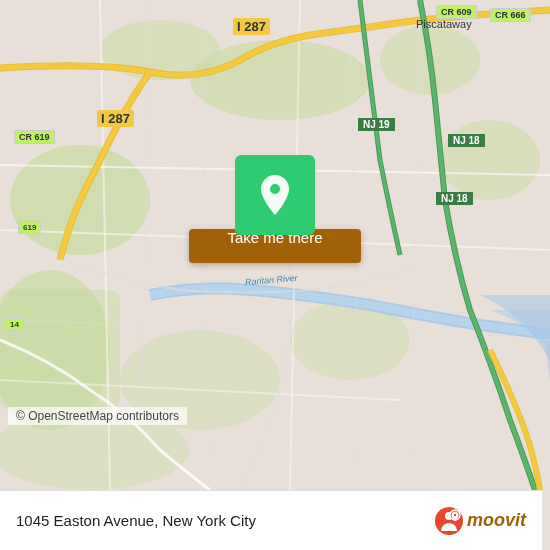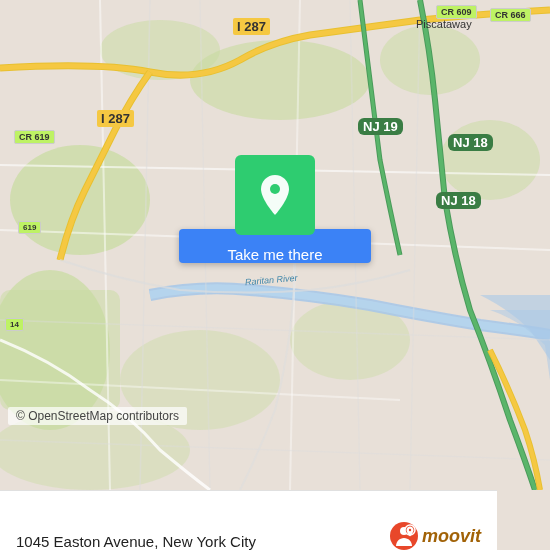--- a/index.html
+++ b/index.html
@@ -24,25 +24,25 @@
     .map-bg {
       width: 100%;
       height: 100%;
       position: absolute;
       top: 0;
       left: 0;
     }
 
     
     #bottom-bar {
-      width: 497px;
+      width: 542px;
       height: 60px;
       background: white;
       display: flex;
-      align-items: flex-end;
+      align-items: center;
       padding: 0 16px;
       border-top: 1px solid #e0e0e0;
       position: absolute;
       bottom: 0;
     }
 
     #address-text {
       font-size: 15px;
       color: #222;
       font-weight: 400;
@@ -67,26 +67,26 @@
       color: #a16207;
       font-style: italic;
     }
 
     
     #take-me-there-btn {
       position: absolute;
       left: 50%;
       transform: translateX(-50%);
       top: 229px;
-      width: 192px;
+      width: 172px;
       height: 34px;
-      background: #3b82f6;
+      background: #a16207;
       border-radius: 4px;
       display: flex;
-      align-items: flex-end;
+      align-items: flex-start;
       justify-content: center;
       cursor: pointer;
       box-shadow: 0 2px 6px rgba(0,0,0,0.25);
       z-index: 10;
     }
 
     #take-me-there-btn span {
       color: white;
       font-size: 15px;
       font-weight: 500;
@@ -150,24 +150,24 @@
       border-radius: 2px;
       white-space: nowrap;
       z-index: 4;
       border: 1px solid #ccc;
     }
 
     .road-label-green {
       position: absolute;
       background: #3a7d44;
       color: white;
-      font-size: 13px;
+      font-size: 10px;
       font-weight: bold;
       padding: 1px 5px;
-      border-radius: 6px;
+      border-radius: 0;
       white-space: nowrap;
       z-index: 4;
     }
   </style>
 </head>
 <body>
 
 <div id="map-container">
   <svg class="map-bg" viewBox="0 0 550 490" xmlns="http://www.w3.org/2000/svg">
 

